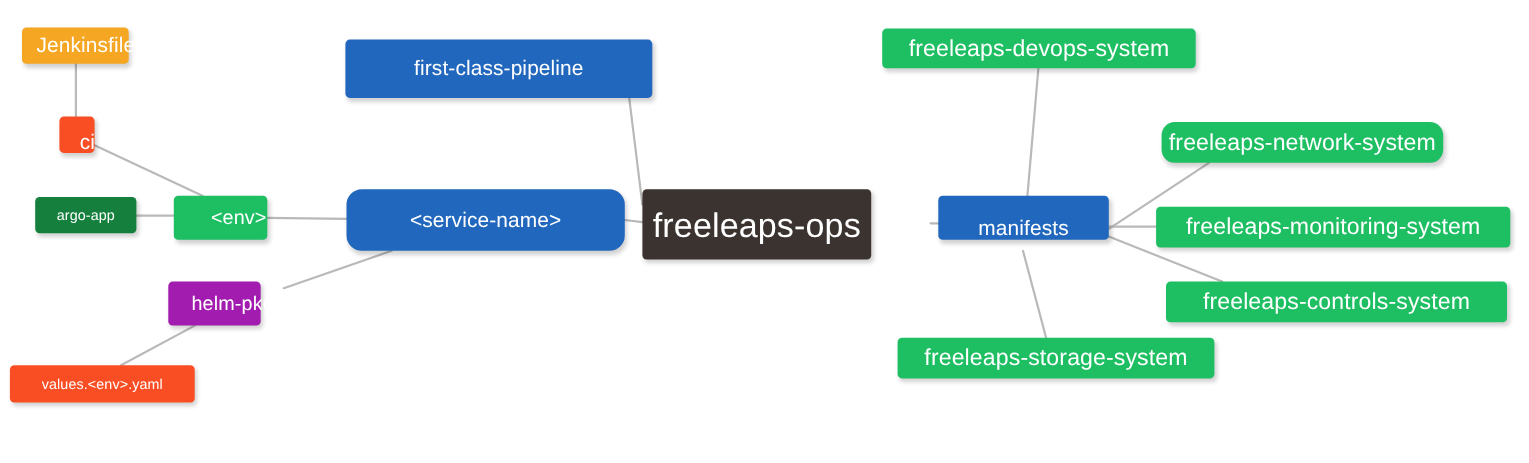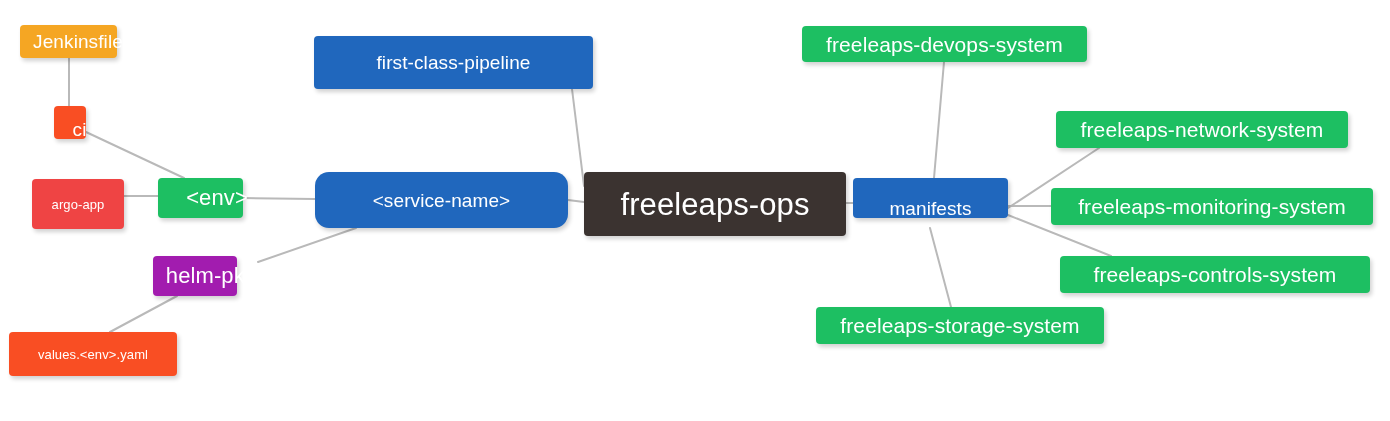--- a/index.html
+++ b/index.html
@@ -43,21 +43,21 @@
     z-index: 5;
     user-select: none;
   }
   .node-label {
     display: block;
     white-space: nowrap;
   }
   
   .tier-root   { font-size: 31px; }
   .tier-major  { font-size: 19px; }
-  .tier-mid    { font-size: 22px; padding-left: 33px; }
+  .tier-mid    { font-size: 18px; padding-left: 33px; }
   .tier-small  { font-size: 21px; }
   .tier-tiny   { font-size: 19px; padding-left: 19px; }
   .tier-micro  { font-size: 13px; }
 </style>
 </head>
 <body>
 
 <div id="mindmap">
   <svg id="edge-layer" width="1390" height="421" viewBox="0 0 1390 421">
       <line x1="584" y1="186" x2="572" y2="89" stroke="#b9b9b9" stroke-width="2" stroke-linecap="round"></line>
@@ -69,59 +69,59 @@
       <line x1="158" y1="196" x2="124" y2="196" stroke="#b9b9b9" stroke-width="2" stroke-linecap="round"></line>
       <line x1="69" y1="106" x2="69" y2="58" stroke="#b9b9b9" stroke-width="2" stroke-linecap="round"></line>
       <line x1="177" y1="296" x2="110" y2="332" stroke="#b9b9b9" stroke-width="2" stroke-linecap="round"></line>
       <line x1="934" y1="178" x2="944" y2="62" stroke="#b9b9b9" stroke-width="2" stroke-linecap="round"></line>
       <line x1="1008" y1="208" x2="1099" y2="148" stroke="#b9b9b9" stroke-width="2" stroke-linecap="round"></line>
       <line x1="1008" y1="206" x2="1051" y2="206" stroke="#b9b9b9" stroke-width="2" stroke-linecap="round"></line>
       <line x1="1008" y1="215" x2="1111" y2="256" stroke="#b9b9b9" stroke-width="2" stroke-linecap="round"></line>
       <line x1="930" y1="228" x2="951" y2="307" stroke="#b9b9b9" stroke-width="2" stroke-linecap="round"></line>
     </svg>
   <div id="node-layer">
-      <div class="node tier-root" style="left: 584px; top: 172px; width: 262px; height: 64px; background: rgb(59, 51, 48); text-align: center;">
+      <div class="node tier-root" style="left: 584px; top: 172px; width: 208px; height: 64px; background: rgb(59, 51, 48); text-align: center;">
         <span class="node-label">freeleaps-ops</span>
       </div>
       <div class="node tier-major" style="left: 314px; top: 36px; width: 279px; height: 53px; background: rgb(32, 103, 189);">
         <span class="node-label">first-class-pipeline</span>
       </div>
       <div class="node tier-major" style="left: 315px; top: 172px; width: 253px; height: 56px; background: rgb(32, 103, 189); border-radius: 14px;">
         <span class="node-label">&lt;service-name&gt;</span>
       </div>
       <div class="node tier-major" style="left: 853px; top: 178px; width: 155px; height: 40px; background: rgb(32, 103, 189); align-items: flex-end;">
         <span class="node-label">manifests</span>
       </div>
       <div class="node tier-mid" style="left: 158px; top: 178px; width: 85px; height: 40px; background: rgb(29, 191, 98);">
         <span class="node-label">&lt;env&gt;</span>
       </div>
       <div class="node tier-mid" style="left: 153px; top: 256px; width: 84px; height: 40px; background: #a21caf;">
         <span class="node-label">helm-pkg</span>
       </div>
       <div class="node tier-small" style="left: 802px; top: 26px; width: 285px; height: 36px; background: rgb(29, 191, 98);">
         <span class="node-label">freeleaps-devops-system</span>
       </div>
-      <div class="node tier-small" style="left: 1056px; top: 111px; width: 292px; height: 37px; background: rgb(29, 191, 98);">
+      <div class="node tier-small" style="left: 1056px; top: 111px; width: 256px; height: 37px; background: rgb(29, 191, 98); border-radius: 12px;">
         <span class="node-label">freeleaps-network-system</span>
       </div>
       <div class="node tier-small" style="left: 1051px; top: 188px; width: 322px; height: 37px; background: rgb(29, 191, 98);">
         <span class="node-label">freeleaps-monitoring-system</span>
       </div>
       <div class="node tier-small" style="left: 1060px; top: 256px; width: 310px; height: 37px; background: rgb(29, 191, 98);">
         <span class="node-label">freeleaps-controls-system</span>
       </div>
       <div class="node tier-small" style="left: 816px; top: 307px; width: 288px; height: 37px; background: rgb(29, 191, 98);">
         <span class="node-label">freeleaps-storage-system</span>
       </div>
       <div class="node tier-tiny" style="left: 20px; top: 25px; width: 97px; height: 33px; background: rgb(245, 166, 35);">
         <span class="node-label">Jenkinsfile</span>
       </div>
       <div class="node tier-tiny" style="left: 54px; top: 106px; width: 32px; height: 33px; background: rgb(249, 78, 35); align-items: flex-end;">
         <span class="node-label">ci</span>
       </div>
-      <div class="node tier-micro" style="left: 32px; top: 179px; width: 92px; height: 50px; background: #ef4444;">
+      <div class="node tier-micro" style="left: 32px; top: 179px; width: 92px; height: 33px; background: #15803d;">
         <span class="node-label">argo-app</span>
       </div>
-      <div class="node tier-micro" style="left: 9px; top: 332px; width: 168px; height: 44px; background: rgb(249, 78, 35);">
+      <div class="node tier-micro" style="left: 9px; top: 332px; width: 168px; height: 34px; background: rgb(249, 78, 35);">
         <span class="node-label">values.&lt;env&gt;.yaml</span>
       </div>
     </div>
 </div>
 
 </body></html>

